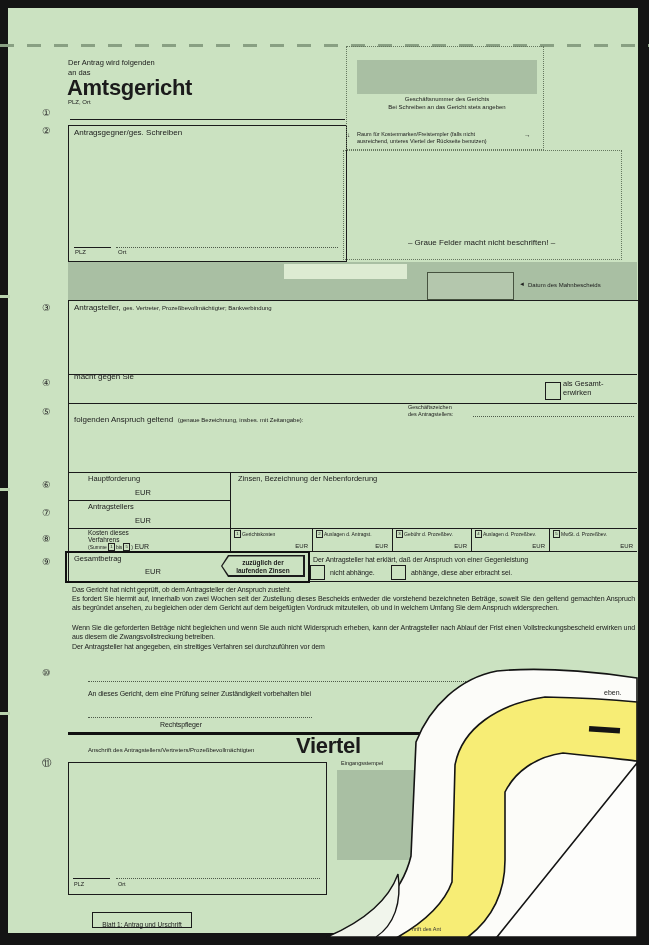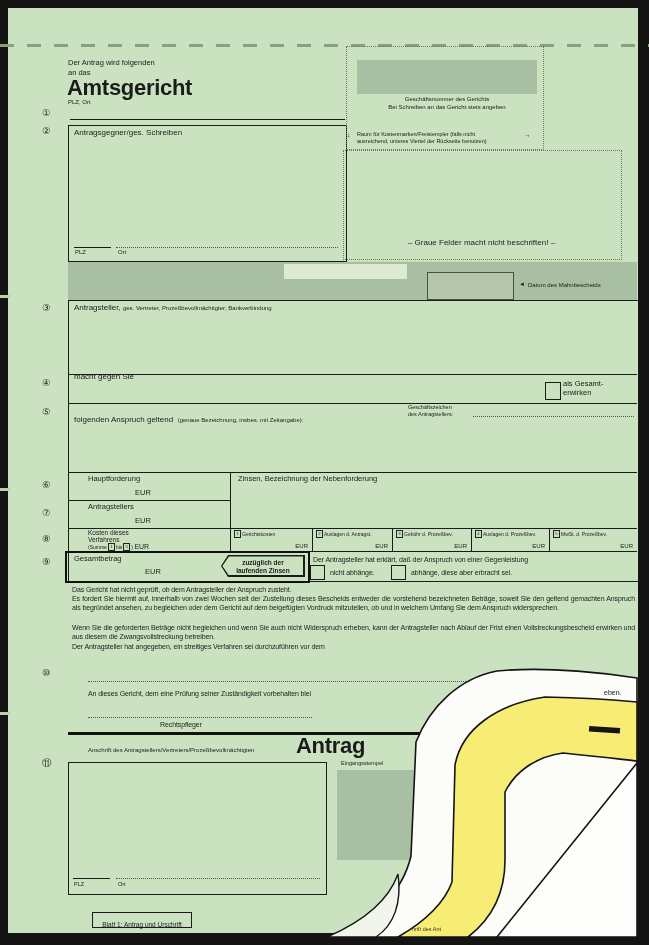--- a/index.html
+++ b/index.html
@@ -155,21 +155,21 @@
   <div class="abs t7 b just" style="left:72px;top:594px;width:563px;">Es fordert Sie hiermit auf, innerhalb von zwei Wochen seit der Zustellung dieses Bescheids entweder die vorstehend bezeichneten Beträge, soweit Sie den geltend gemachten Anspruch als begründet ansehen, zu begleichen oder dem Gericht auf dem beigefügten Vordruck mitzuteilen, ob und in welchem Umfang Sie dem Anspruch widersprechen.</div>
   <div class="abs t7 just" style="left:72px;top:623px;width:563px;"><span>Wenn Sie die geforderten Beträge nicht begleichen und wenn Sie auch nicht Widerspruch erheben, kann der Antragsteller nach Ablauf der Frist einen </span><span class="b">Vollstreckungsbescheid</span><span> erwirken und aus diesem die Zwangsvollstreckung betreiben.</span></div>
   <div class="abs t7" style="left:72px;top:642px;width:563px;">Der Antragsteller hat angegeben, ein streitiges Verfahren sei durchzuführen vor dem</div>
 
   <div class="abs dot" style="left:88px;top:681px;width:544px;"></div>
   <div class="abs t7" style="left:88px;top:689px;width:540px;">An dieses Gericht, dem eine Prüfung seiner Zuständigkeit vorbehalten blei</div>
   <div class="abs dot" style="left:88px;top:717px;width:224px;"></div>
   <div class="abs t7" style="left:160px;top:720px;">Rechtspfleger</div>
   <div class="abs" style="left:68px;top:732px;width:569px;height:2.6px;background:#111;"></div>
 
-  <div class="abs t17" style="left:296px;top:737px;">Antrag</div>
+  <div class="abs t17" style="left:296px;top:737px;">Viertel</div>
   <div class="abs t6 b" style="left:88px;top:747px;">Anschrift des Antragstellers/Vertreters/Prozeßbevollmächtigten</div>
   <div class="abs t55" style="left:341px;top:760px;">Eingangsstempel</div>
   <div class="abs gray" style="left:337px;top:770px;width:82px;height:90px;"></div>
 
   <div class="abs box" style="left:68px;top:762px;width:257px;height:131px;"></div>
   <div class="abs hl" style="left:73px;top:878px;width:37px;height:0.8px;"></div>
   <div class="abs t55" style="left:74px;top:881px;">PLZ</div>
   <div class="abs dot" style="left:116px;top:878px;width:204px;"></div>
   <div class="abs t55" style="left:118px;top:881px;">Ort</div>
 

